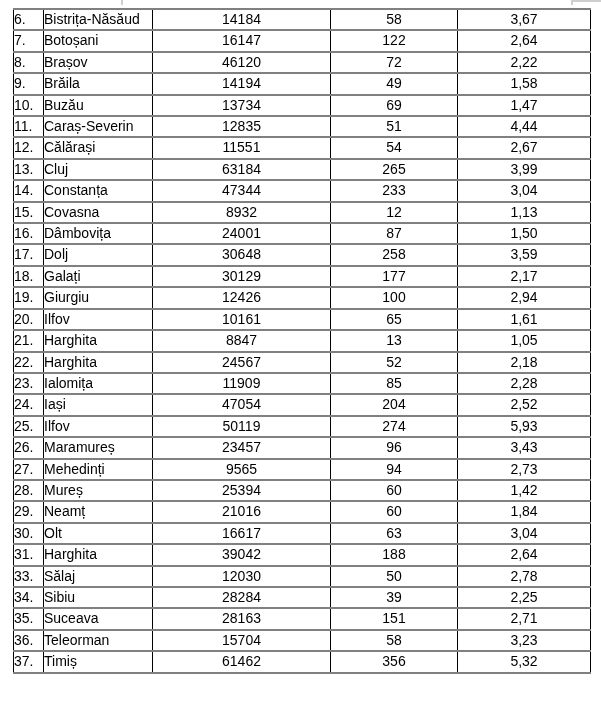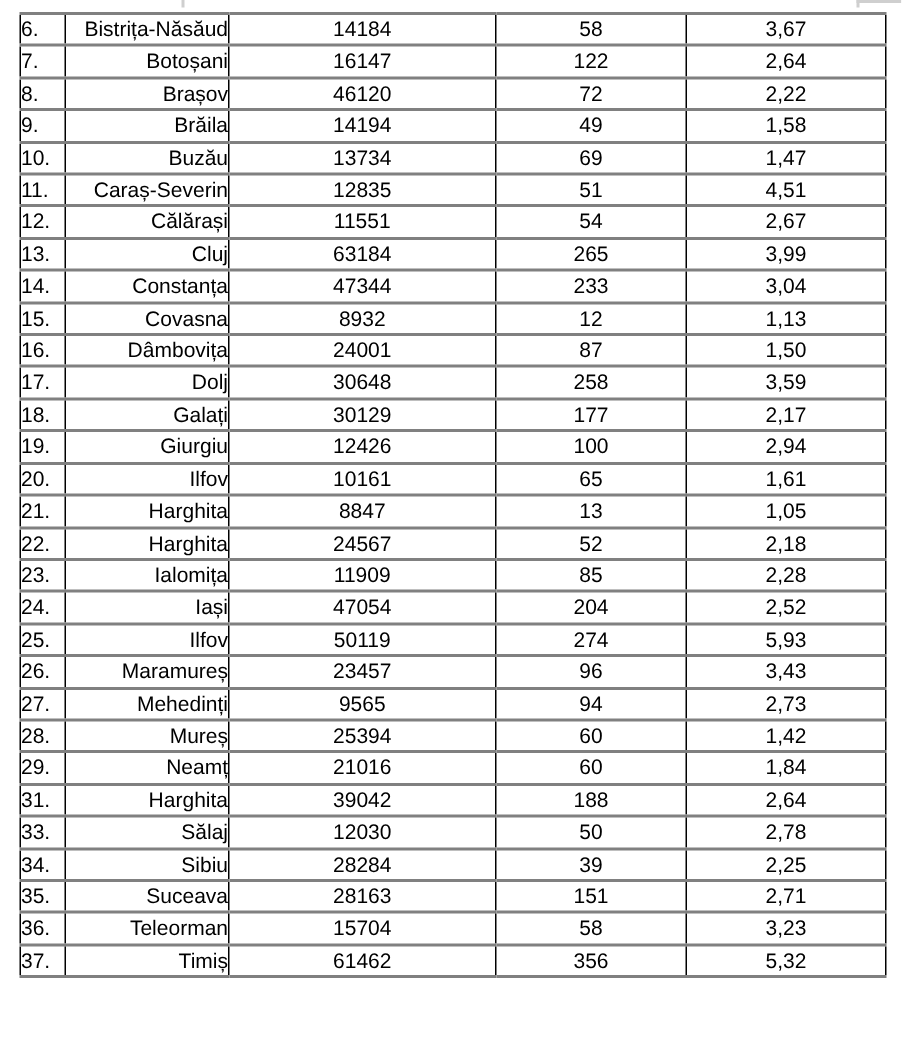--- a/index.html
+++ b/index.html
@@ -36,21 +36,21 @@
     border-bottom: 2px solid var(--border_horizontal, #808080);
     height: 19.4px;
     line-height: 19.4px;
     padding: 0;
     font-size: 14px;
     color: var(--text, #000000);
     white-space: nowrap;
     overflow: hidden;
   }
   td.c0 { text-align: left; padding-left: 5px; }
-  td.c1 { text-align: right; padding-left: 7px; }
+  td.c1 { text-align: left; padding-left: 7px; }
   td.c2, td.c3, td.c4 { text-align: center; }
   col.w0 { width: 30px; }
   col.w1 { width: 109px; }
   col.w2 { width: 178px; }
   col.w3 { width: 127px; }
   col.w4 { width: 133px; }
 </style>
 </head>
 <body>
 
@@ -101,21 +101,21 @@
           <td class="c1">Buzău</td>
           <td class="c2">13734</td>
           <td class="c3">69</td>
           <td class="c4">1,47</td>
         </tr>
         <tr>
           <td class="c0">11.</td>
           <td class="c1">Caraș-Severin</td>
           <td class="c2">12835</td>
           <td class="c3">51</td>
-          <td class="c4">4,51</td>
+          <td class="c4">4,44</td>
         </tr>
         <tr>
           <td class="c0">12.</td>
           <td class="c1">Călărași</td>
           <td class="c2">11551</td>
           <td class="c3">54</td>
           <td class="c4">2,67</td>
         </tr>
         <tr>
           <td class="c0">13.</td>
@@ -230,20 +230,27 @@
           <td class="c4">1,42</td>
         </tr>
         <tr>
           <td class="c0">29.</td>
           <td class="c1">Neamț</td>
           <td class="c2">21016</td>
           <td class="c3">60</td>
           <td class="c4">1,84</td>
         </tr>
         <tr>
+          <td class="c0">30.</td>
+          <td class="c1">Olt</td>
+          <td class="c2">16617</td>
+          <td class="c3">63</td>
+          <td class="c4">3,04</td>
+        </tr>
+        <tr>
           <td class="c0">31.</td>
           <td class="c1">Harghita</td>
           <td class="c2">39042</td>
           <td class="c3">188</td>
           <td class="c4">2,64</td>
         </tr>
         <tr>
           <td class="c0">33.</td>
           <td class="c1">Sălaj</td>
           <td class="c2">12030</td>

